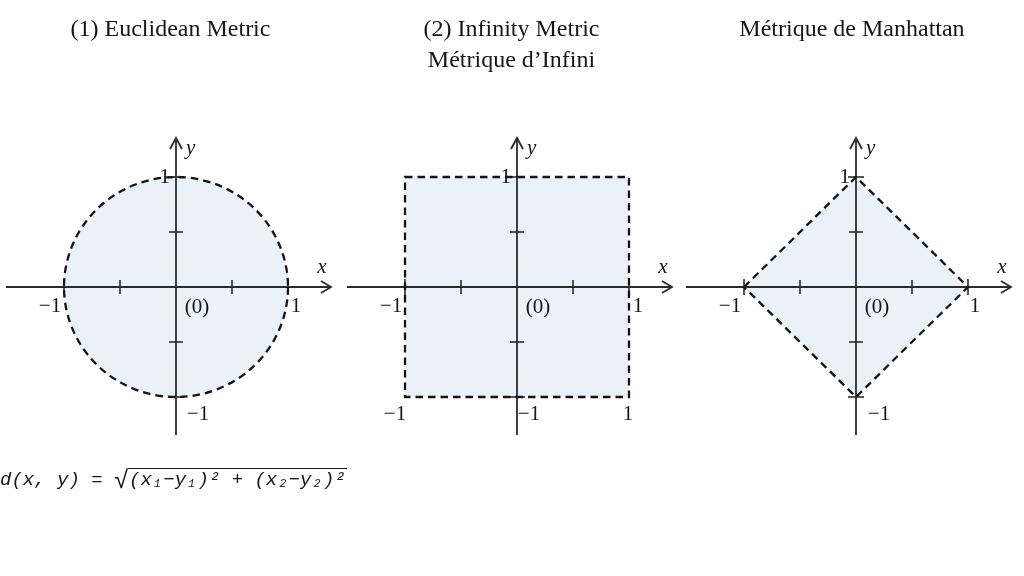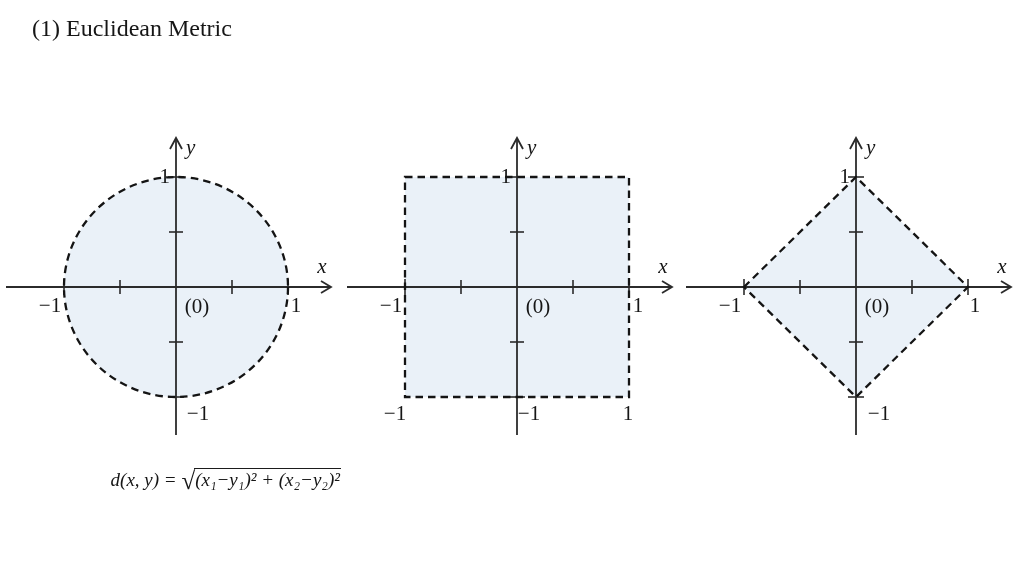--- a/index.html
+++ b/index.html
@@ -7,35 +7,36 @@
     width:1024px; height:576px; background:#ffffff; overflow:hidden;
     font-family:"Liberation Serif","DejaVu Serif",serif; color:#1b1b1b;
   }
   .stage { position:relative; width:1024px; height:576px; background:#ffffff; }
   .panel { position:absolute; top:0; height:576px; }
   .panel-1 { left:0;     width:341px; }
   .panel-2 { left:341px; width:341px; }
   .panel-3 { left:680px; width:344px; }
   .titles {
     position:absolute; top:13px; left:0; width:100%;
-    text-align:left; font-size:24px; line-height:31px; color:#161616;margin-left:32px;
+    text-align:center; font-size:24px; line-height:31px; color:#161616;
   }
   .svgwrap { position:absolute; top:110px; left:0; }
   .lbl {
     font-family:"Liberation Serif","DejaVu Serif",serif;
     font-size:21px; fill:#161616;
   }
   .lbl-italic { font-style:italic; }
   .axis  { stroke:#2b2b2b; stroke-width:1.8; fill:none; }
   .tick  { stroke:#2b2b2b; stroke-width:1.6; }
   .dash  { stroke:#141414; stroke-width:2.3; fill:none; stroke-dasharray:7.5 5; }
   .formula {
     position:absolute; top:467px; left:0; width:100%;
-    text-align:right; font-size:19px; font-style:italic; color:#161616;
+    text-align:left; font-size:19px; font-style:italic; color:#161616;
     white-space:nowrap;
+    font-family:Liberation Mono, monospace;
   }
   .op { font-style:normal; }
   .sqrt-sign { font-style:normal; font-size:25px; vertical-align:-3px; letter-spacing:-1px; }
   .sqrt-body { border-top:1.6px solid #1b1b1b; padding:0 1px; }
 </style>
 </head>
 <body>
 
 <div class="stage">
 
@@ -63,20 +64,24 @@
       <text x="170" y="73" class="lbl" text-anchor="end">1</text>
       <text x="50" y="202" class="lbl" text-anchor="middle">−1</text>
       <text x="296" y="202" class="lbl" text-anchor="middle">1</text>
       <text x="197" y="203" class="lbl" text-anchor="middle">(0)</text>
       <text x="198" y="310" class="lbl" text-anchor="middle">−1</text>
     </svg>
     <div class="formula"><span>d(x, y) = </span><span class="sqrt-sign">√</span><span class="sqrt-body">(x₁−y₁)² + (x₂−y₂)²</span></div>
   </div>
 
   <div class="panel panel-2">
+    <div class="titles">
+      <div>(2) Infinity Metric</div>
+      <div>Métrique d’Infini</div>
+    </div>
     <svg class="svgwrap" width="340" height="330" viewBox="0 0 340 330">
       <rect x="64" y="67" width="224" height="220" stroke="none" fill="#eaf1f8"></rect>
       <line x1="6" y1="177" x2="330" y2="177" class="axis"></line>
       <path d="M321,171 L331,177 L321,183" class="axis"></path>
       <line x1="176" y1="325" x2="176" y2="29" class="axis"></line>
       <path d="M170,39 L176,28 L182,39" class="axis"></path>
       <line x1="64" y1="169" x2="64" y2="185" class="tick"></line>
       <line x1="120" y1="170" x2="120" y2="184" class="tick"></line>
       <line x1="232" y1="170" x2="232" y2="184" class="tick"></line>
       <line x1="288" y1="169" x2="288" y2="185" class="tick"></line>
@@ -92,20 +97,21 @@
       <text x="297" y="202" class="lbl" text-anchor="middle">1</text>
       <text x="197" y="203" class="lbl" text-anchor="middle">(0)</text>
       <text x="54" y="310" class="lbl" text-anchor="middle">−1</text>
       <text x="188" y="310" class="lbl" text-anchor="middle">−1</text>
       <text x="287" y="310" class="lbl" text-anchor="middle">1</text>
     </svg>
   </div>
 
   <div class="panel panel-3">
     <div class="titles">
+      <div>Métrique de Manhattan</div>
     </div>
     <svg class="svgwrap" width="340" height="330" viewBox="0 0 340 330">
       <polygon points="64,177 176,67 288,177 176,287" stroke="none" fill="#eaf1f8"></polygon>
       <line x1="6" y1="177" x2="330" y2="177" class="axis"></line>
       <path d="M321,171 L331,177 L321,183" class="axis"></path>
       <line x1="176" y1="325" x2="176" y2="29" class="axis"></line>
       <path d="M170,39 L176,28 L182,39" class="axis"></path>
       <line x1="64" y1="169" x2="64" y2="185" class="tick"></line>
       <line x1="120" y1="170" x2="120" y2="184" class="tick"></line>
       <line x1="232" y1="170" x2="232" y2="184" class="tick"></line>

